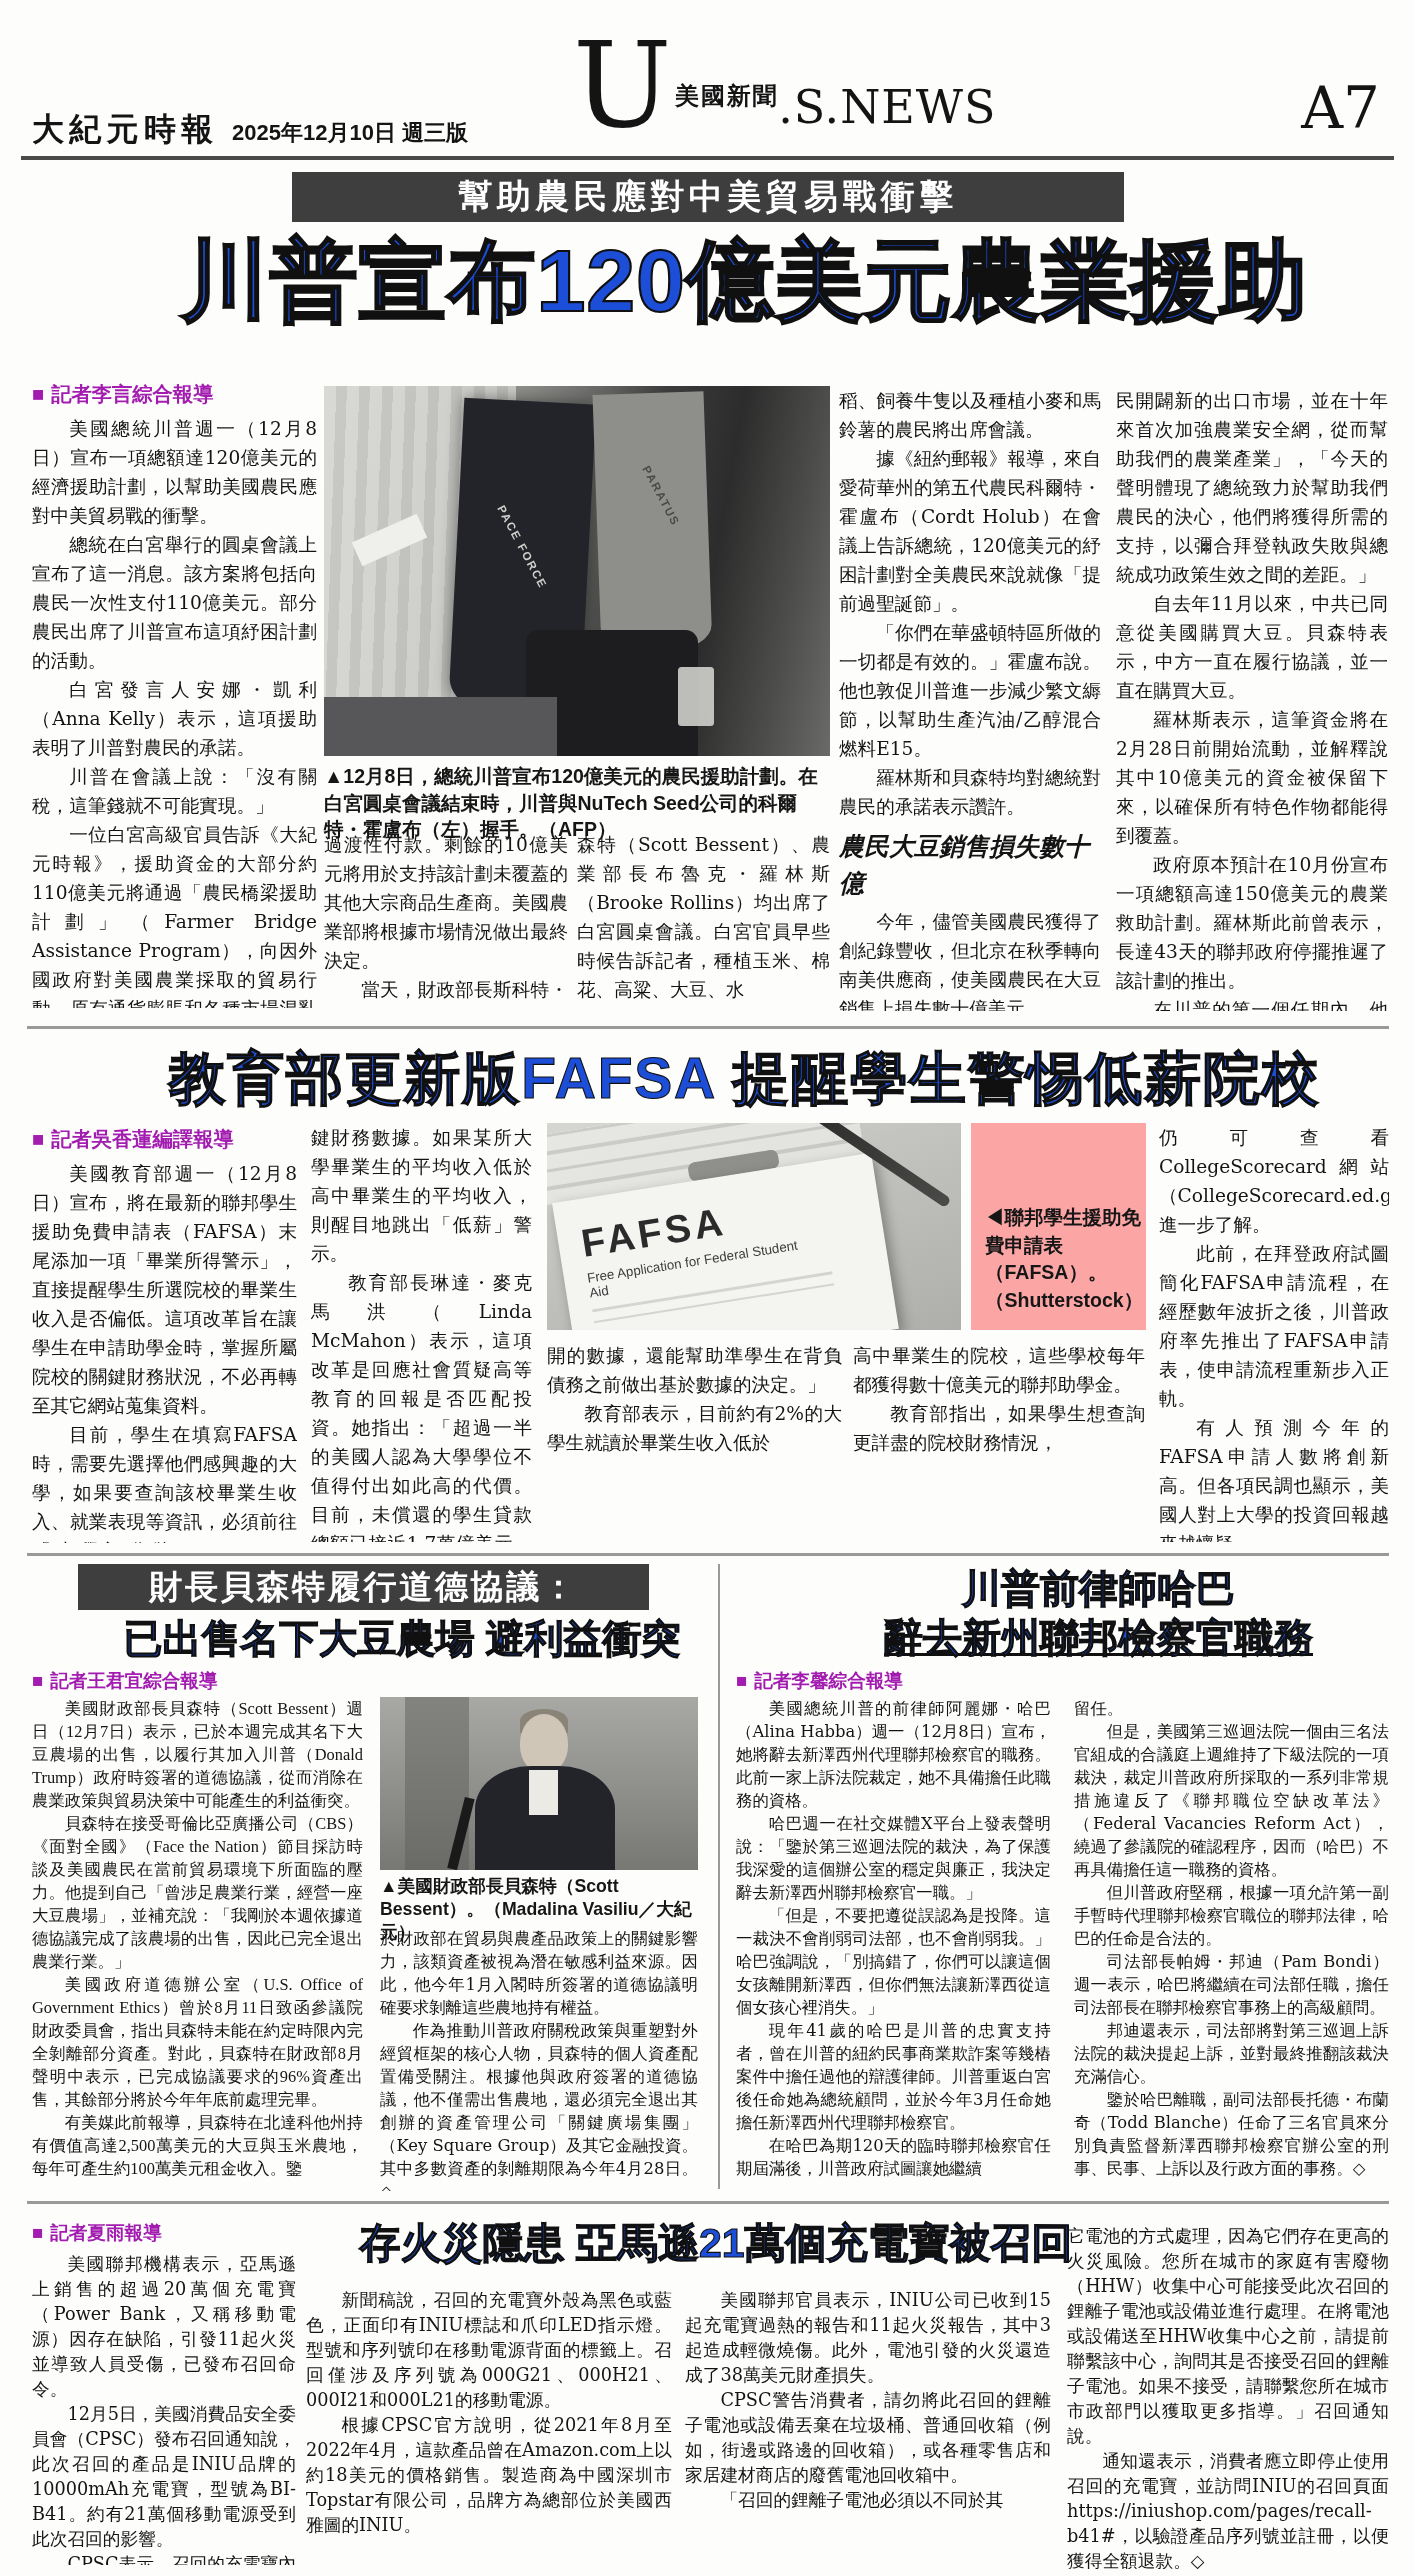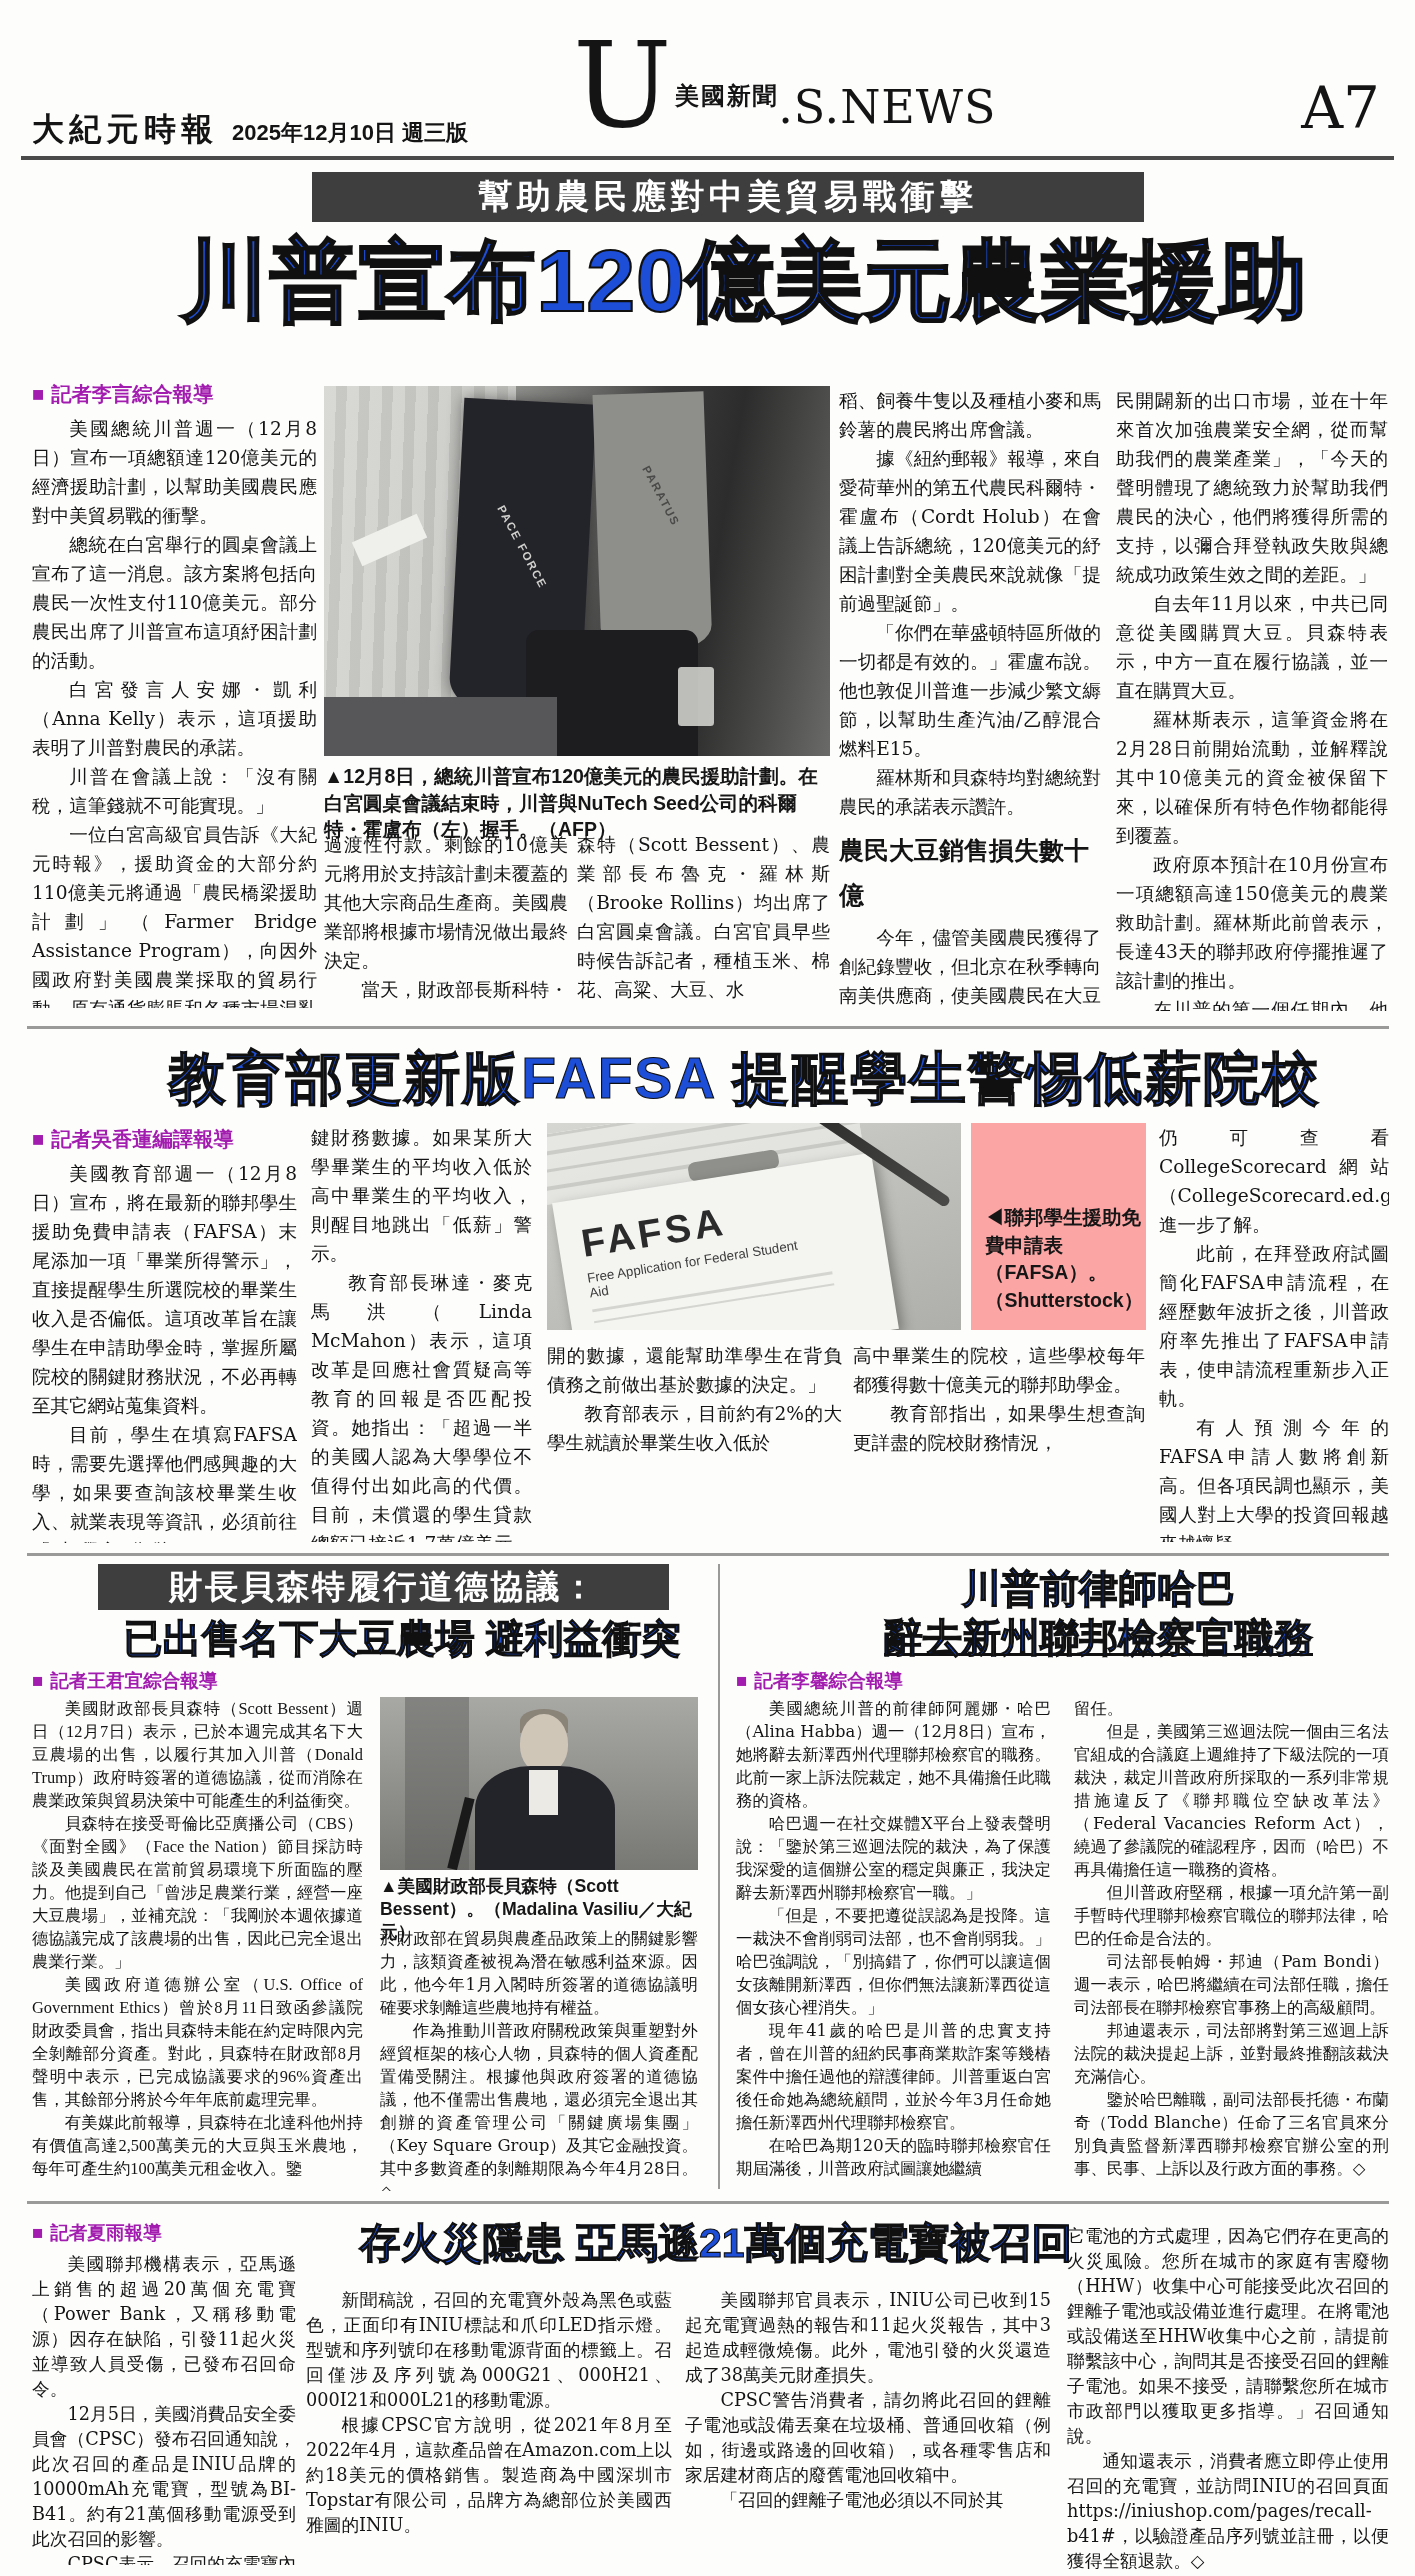--- a/index.html
+++ b/index.html
@@ -13,37 +13,37 @@
   .section-logo{position:absolute;left:573px;top:32px;display:flex;align-items:flex-end;}
   .section-u{font-size:117px;line-height:0.92;font-family:"DejaVu Serif","Liberation Serif",serif;}
   .section-stack{display:flex;flex-direction:row;margin-left:3.5px;padding-bottom:5.3px;}
   .section-cn{font-size:24px;font-weight:700;font-family:"Liberation Sans",sans-serif;letter-spacing:1.8px;}
   .section-rest{font-size:46px;font-family:"DejaVu Serif","Liberation Serif",serif;letter-spacing:0.9px;}
   .pageno{position:absolute;right:35px;top:74px;font-size:58px;font-family:"DejaVu Serif","Liberation Serif",serif;}
   .hrule{position:absolute;background:#4a4a4a;}
   .hairline{position:absolute;background:#9a9a98;}
   
   .kicker{position:absolute;background:#3e3e3e;color:#fff;display:flex;align-items:center;justify-content:center;
-          font-family:"Liberation Sans",sans-serif;font-weight:700;margin-left:20px;}
+          font-family:"Liberation Sans",sans-serif;font-weight:700;}
   .hl{position:absolute;text-align:center;font-family:"Liberation Sans",sans-serif;font-weight:900;color:#1d4ed8;padding-left:37px;}
   .stroke2{-webkit-text-stroke:2.2px #101010;}
   .stroke1{-webkit-text-stroke:1.1px #101010;}
   .byline{position:absolute;font-family:Liberation Mono, monospace;font-weight:700;color:#a21caf;}
   .byline .blt{margin-right:7px;}
   .col{position:absolute;overflow:hidden;text-align:justify;}
   .col p{margin:0;}
   .ind{text-indent:2em;}
   .cont{text-indent:0;}
   .b1{font-size:18.6px;line-height:29px;}
   .b2{font-size:16.4px;line-height:23px;}
   .b3{font-size:17.7px;line-height:25px;}
   .by1{font-size:20.3px;}
   .by2{font-size:18.6px;}
-  .subhead{font-family:"Liberation Sans",sans-serif;font-weight:900;font-size:25px;line-height:45px;
-           margin:7px 0 5.3px 0;text-indent:0;text-align:left;}
+  .subhead{font-family:"Liberation Sans",sans-serif;font-weight:900;font-size:25px;line-height:37px;
+           margin:7px 0 5.3px 0;text-indent:0;text-align:left;font-style:italic;}
   .caption{position:absolute;font-family:"Liberation Sans",sans-serif;font-weight:700;color:#161616;}
   
   .photo{position:absolute;overflow:hidden;background:#b9b9b6;}
   .ph1{background:linear-gradient(100deg,#dcdcd9 0%,#c2c2bf 16%,#9a9a97 30%,#6f6f6d 46%,#3c3c3c 60%,#2c2c2c 74%,#4c4c4a 88%,#6a6a68 100%);}
   .ph1 .curtain{position:absolute;left:0;top:0;width:38%;height:100%;
       background:repeating-linear-gradient(92deg,#d8d8d5 0 12.4px,#c4c4c1 12.4px 23px);opacity:.8;}
   .ph1 .flagdark{position:absolute;left:26%;top:4%;width:26%;height:86%;background:#23232a;
       border-radius:0 0 46% 46%/0 0 12% 12%;transform:rotate(3deg);box-shadow:0 0 16px rgba(0,0,0,.45);}
   .ph1 .flaglight{position:absolute;left:54%;top:2%;width:22%;height:70%;background:#8e8e8b;
       border-radius:0 0 40% 40%/0 0 10% 10%;transform:rotate(-2deg);}

